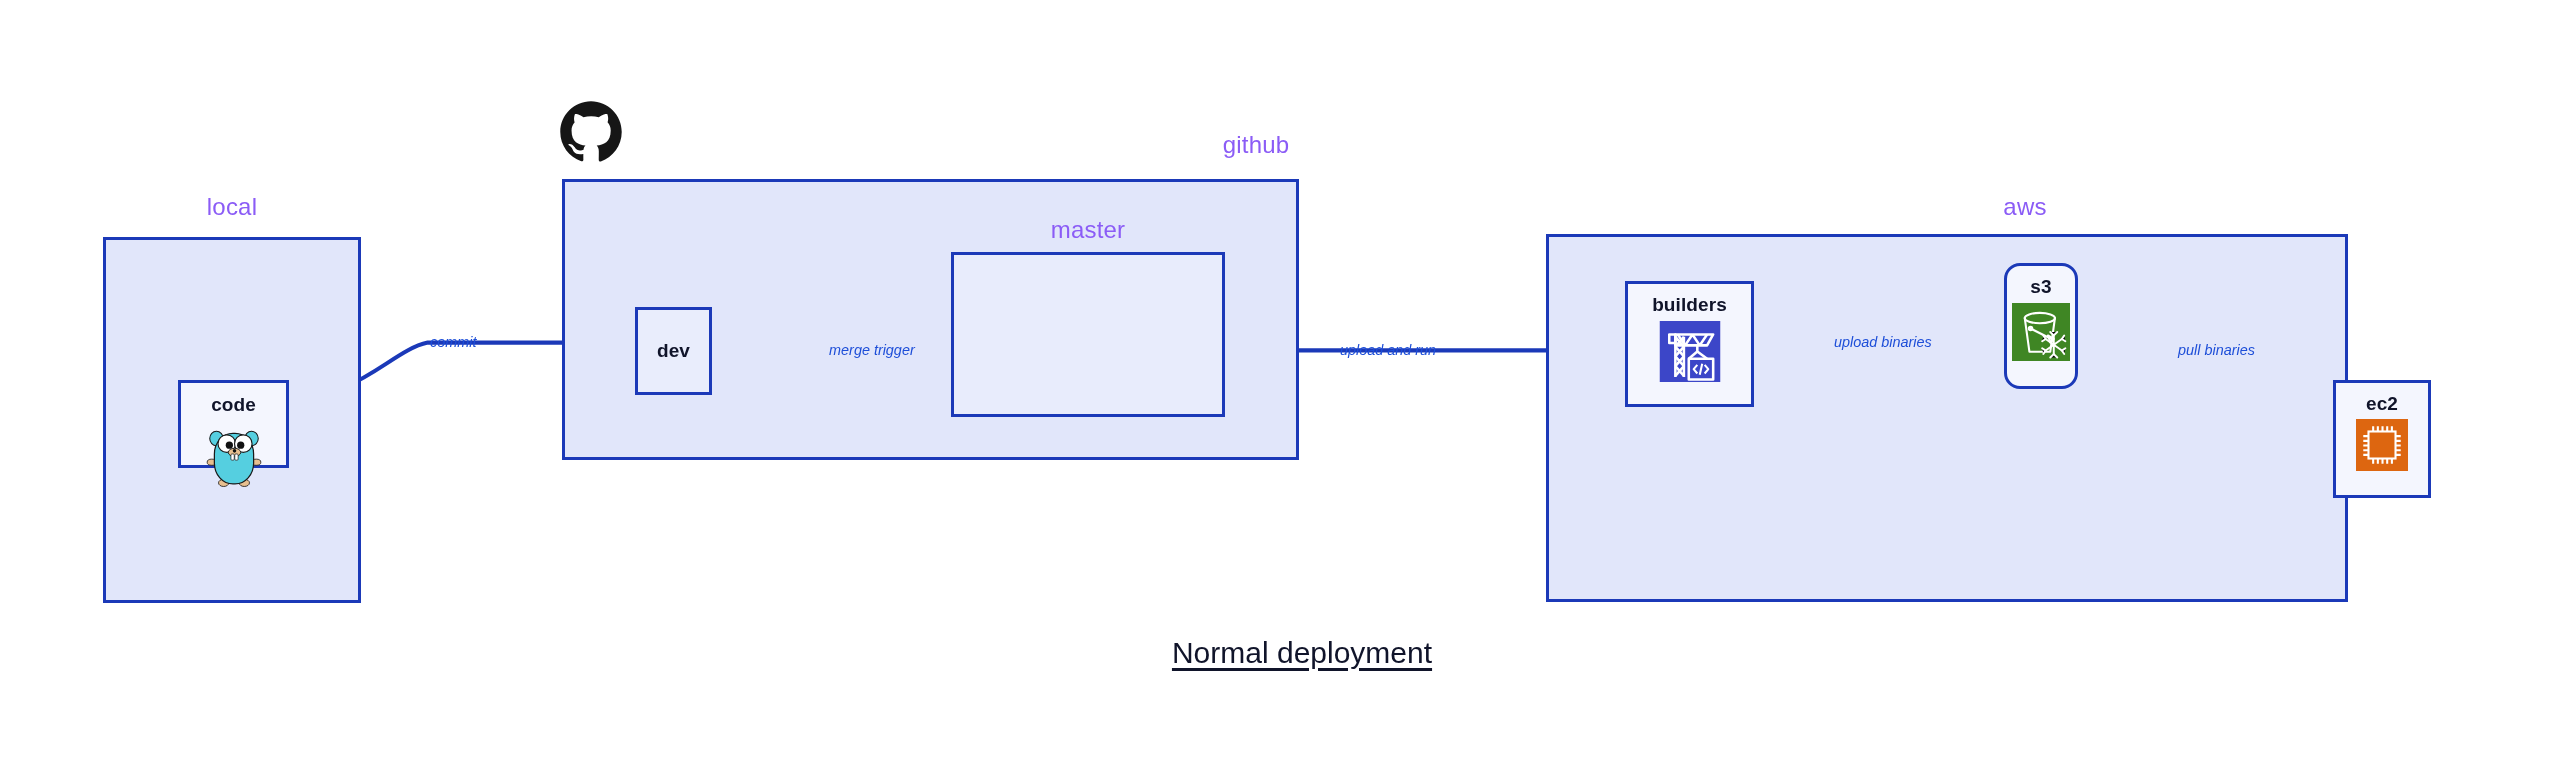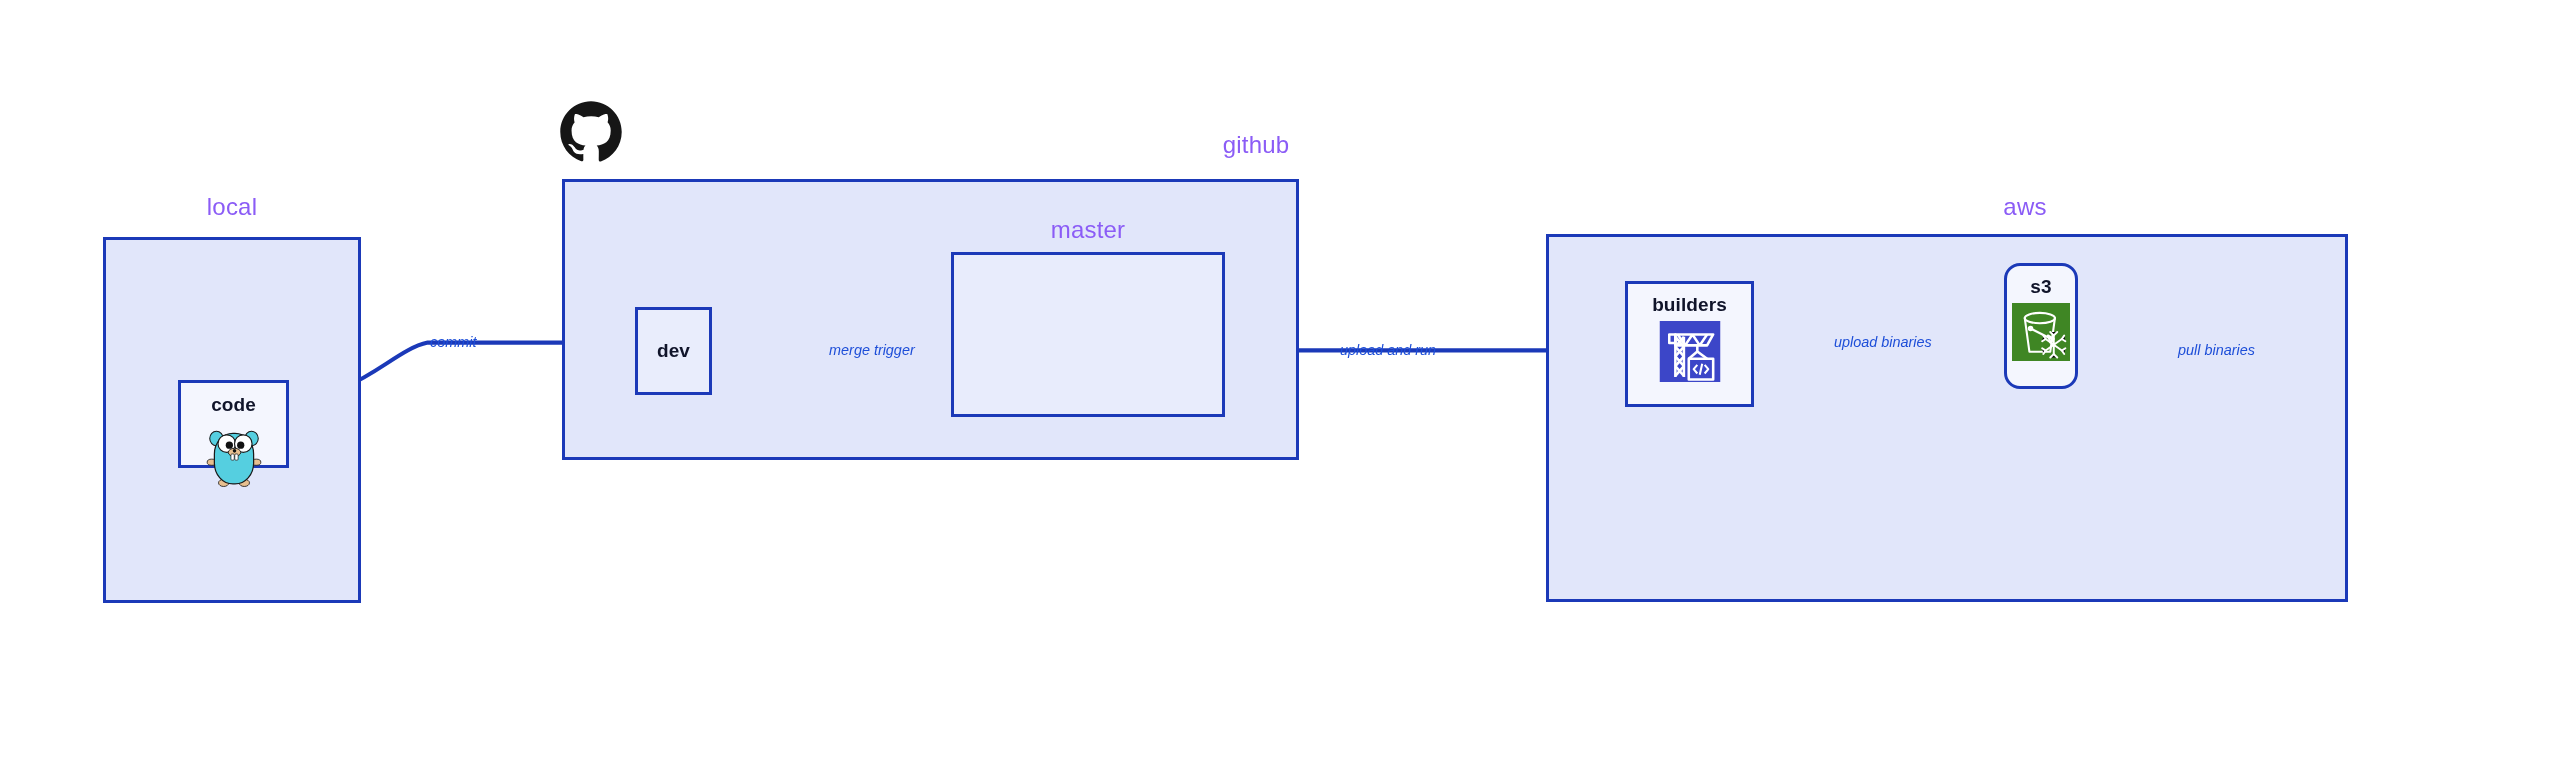--- a/index.html
+++ b/index.html
@@ -218,26 +218,46 @@
         <g stroke="#ffffff" stroke-width="3.4" stroke-linecap="round">
           <path d="M72 56 L72 88 M58 62 L86 82 M86 62 L58 82"></path>
           <path d="M66 50 L72 56 L78 50 M66 94 L72 88 L78 94"></path>
           <path d="M54 56 L58 62 L52 66 M90 56 L86 62 L92 66"></path>
           <path d="M52 78 L58 82 L54 88 M92 78 L86 82 L90 88"></path>
         </g>
       </svg>
     </div>
   </div>
 
+  <div class="node light" style="left:2333px; top:380px; width:98px; height:118px;">
+    <div class="node-label" style="top:10.3px;">ec2</div>
+    <div class="node-icon" style="top:36px; width:52px; height:52px;">
+      <svg viewBox="0 0 100 100" width="52" height="52" xmlns="http://www.w3.org/2000/svg">
+        <rect x="0" y="0" width="100" height="100" fill="#dd6610"></rect>
+        <g fill="none" stroke="#ffffff" stroke-width="4" stroke-linecap="butt">
+          <rect x="24" y="24" width="52" height="52"></rect>
+
+          <path d="M33 24 L33 14 M42 24 L42 14 M51 24 L51 14 M60 24 L60 14 M69 24 L69 14"></path>
+
+          <path d="M33 76 L33 86 M42 76 L42 86 M51 76 L51 86 M60 76 L60 86 M69 76 L69 86"></path>
+
+          <path d="M24 33 L14 33 M24 42 L14 42 M24 51 L14 51 M24 60 L14 60 M24 69 L14 69"></path>
+
+          <path d="M76 33 L86 33 M76 42 L86 42 M76 51 L86 51 M76 60 L86 60 M76 69 L86 69"></path>
+        </g>
+      </svg>
+    </div>
+  </div>
 
   <div class="edge-label plain" style="left:428px; top:334px;">commit</div>
 
   <div class="edge-label on-group" style="left:827px; top:342px;">merge trigger</div>
 
   <div class="edge-label plain" style="left:1338px; top:342px;">upload and run</div>
 
   <div class="edge-label on-group" style="left:1832px; top:334px;">upload binaries</div>
 
   <div class="edge-label on-group" style="left:2176px; top:342px;">pull binaries</div>
 
+  <div class="diagram-title" style="left:1302px; top:636px; transform:translateX(-50%);">Normal deployment</div>
 
 </div>
 
 
 </body></html>

